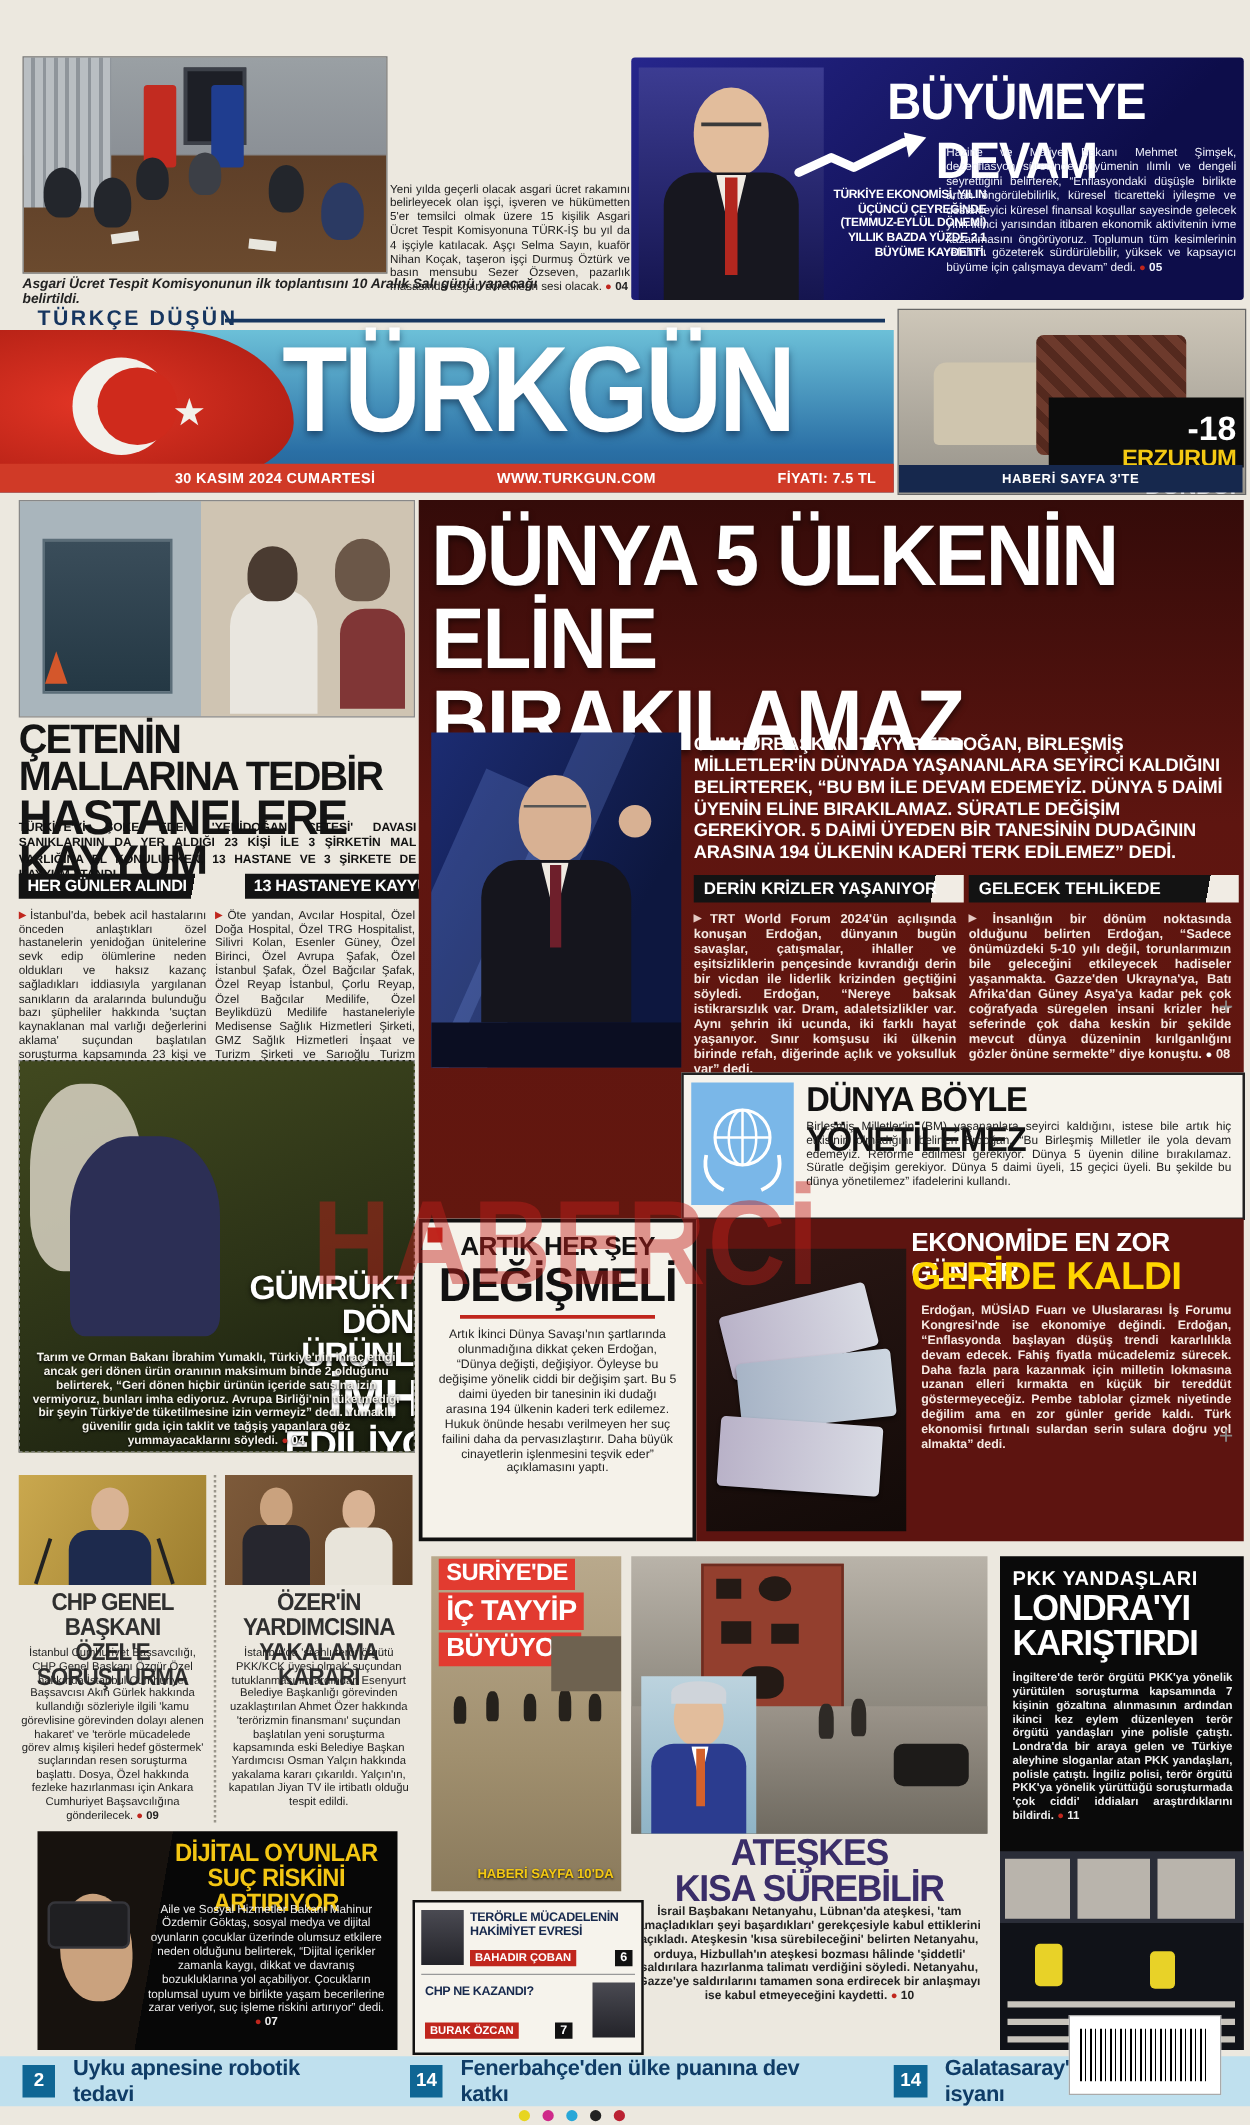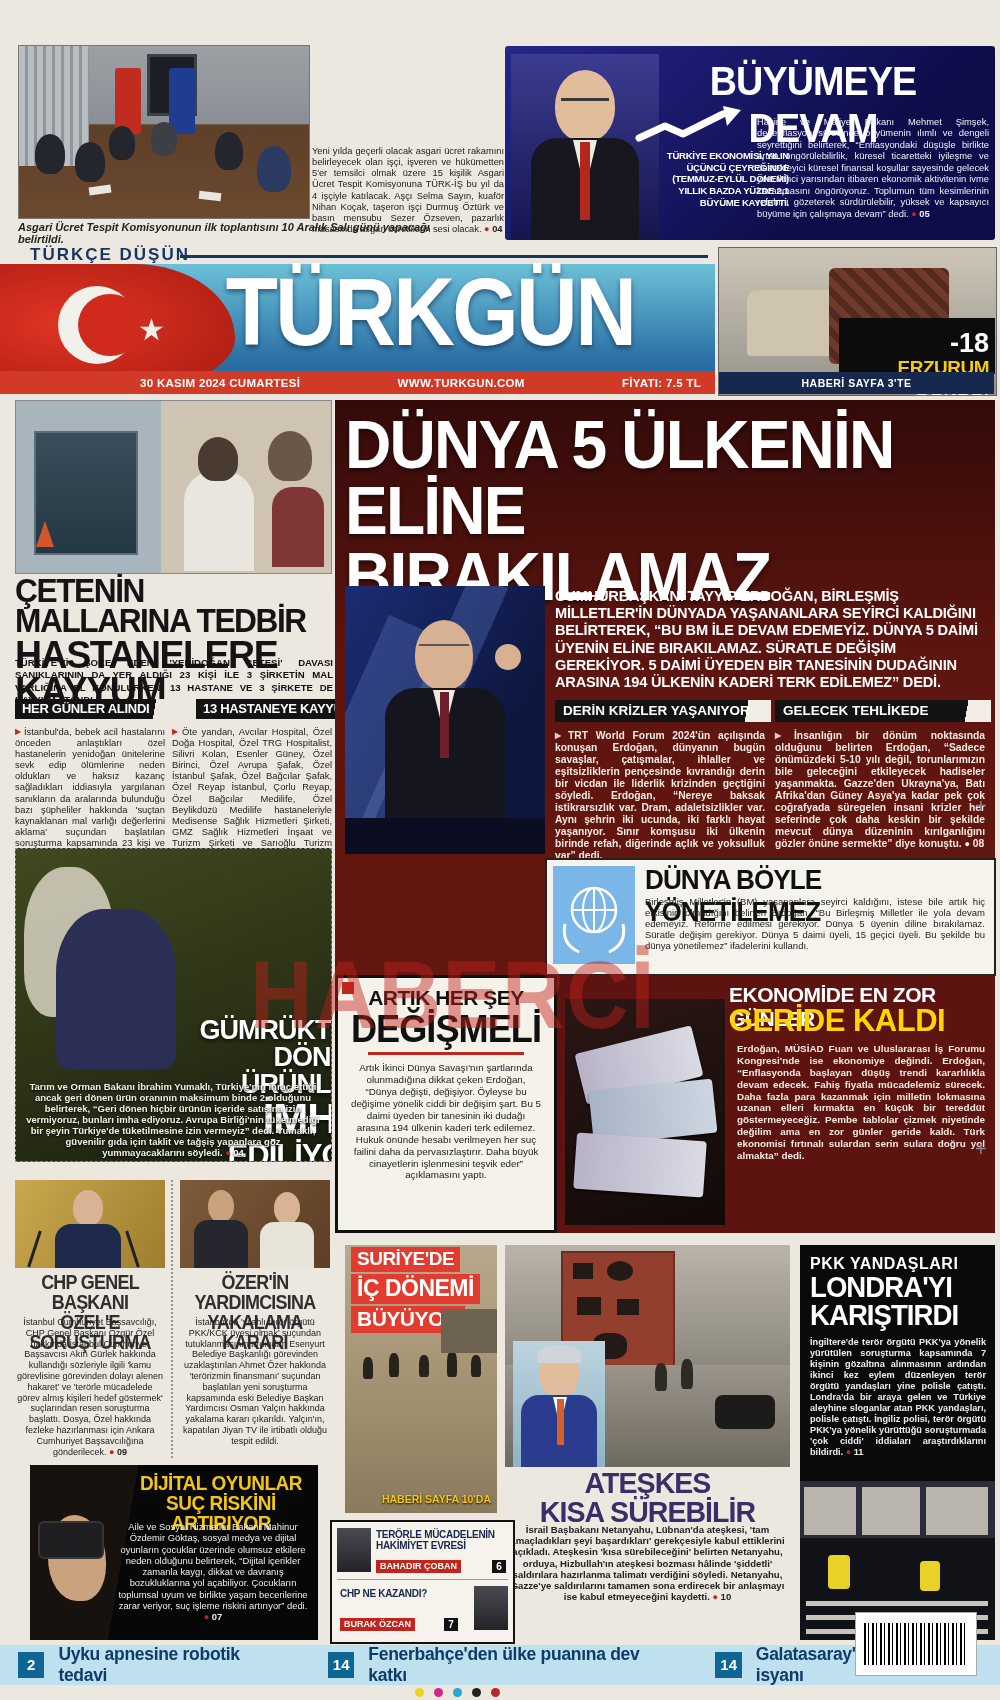--- a/index.html
+++ b/index.html
@@ -336,21 +336,21 @@
     <div class="abs" style="left:80px;top:42px;width:54px;height:46px;background:#e8e4da;border-radius:14px 14px 0 0;"></div>
   </div>
   <div class="s-head" style="left:180px;top:1273px;width:150px;">
     <div>ÖZER'İN YARDIMCISINA</div>
     <div>YAKALAMA KARARI</div>
   </div>
   <div class="s-body" style="left:180px;top:1317px;width:150px;">İstanbul'da 'silahlı terör örgütü PKK/KCK üyesi olmak' suçundan tutuklanmasının ardından Esenyurt Belediye Başkanlığı görevinden uzaklaştırılan Ahmet Özer hakkında 'terörizmin finansmanı' suçundan başlatılan yeni soruşturma kapsamında eski Belediye Başkan Yardımcısı Osman Yalçın hakkında yakalama kararı çıkarıldı. Yalçın'ın, kapatılan Jiyan TV ile irtibatlı olduğu tespit edildi.</div>
 
   <div class="ph sur">
     <div class="sur-lab" style="font-size:19px;">SURİYE'DE</div><br>
-    <div class="sur-lab" style="font-size:23px;">İÇ DÖNEMİ</div><br>
+    <div class="sur-lab" style="font-size:23px;">İÇ TAYYİP</div><br>
     <div class="sur-lab" style="font-size:21px;">BÜYÜYOR</div>
     <div class="fig" style="left:18px;top:112px;width:10px;height:22px;"></div>
     <div class="fig" style="left:44px;top:108px;width:10px;height:24px;"></div>
     <div class="fig" style="left:74px;top:110px;width:10px;height:22px;"></div>
     <div class="fig" style="left:102px;top:106px;width:10px;height:26px;"></div>
     <div class="fig" style="left:126px;top:110px;width:10px;height:22px;"></div>
     <div class="abs" style="left:96px;top:64px;width:56px;height:44px;background:#6e6250;"></div>
     <div class="sur-ref">HABERİ SAYFA 10'DA</div>
   </div>
 

